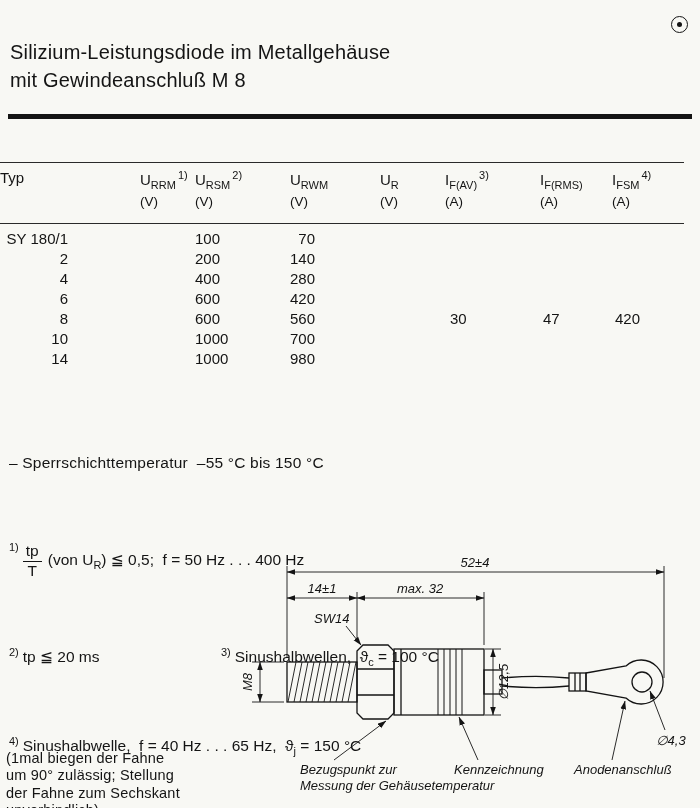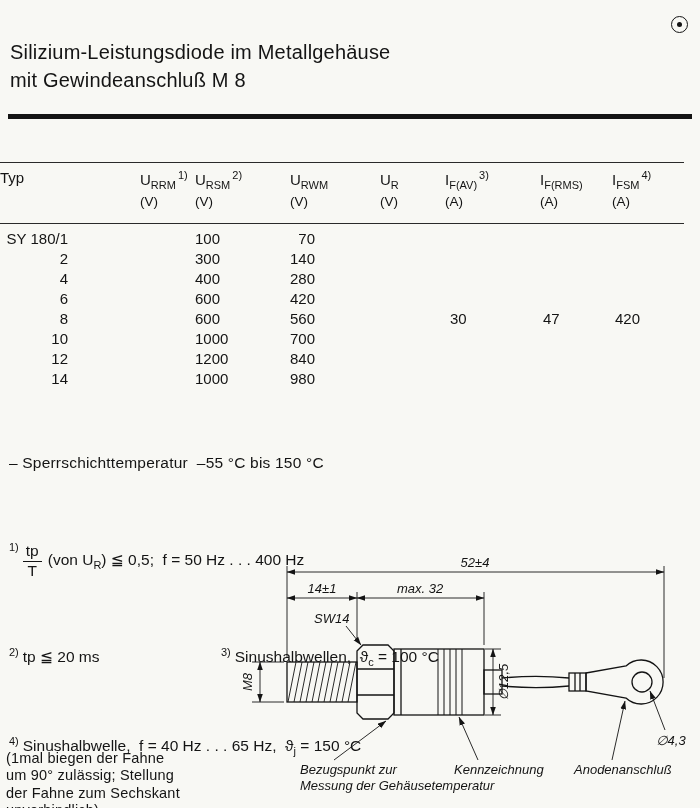--- a/index.html
+++ b/index.html
@@ -109,21 +109,21 @@
         <td class="crsm">100</td>
         <td class="crwm">70</td>
         <td class="cur"></td>
         <td class="cifav"></td>
         <td class="cifrms"></td>
         <td class="cifsm"></td>
       </tr>
       <tr>
         <td class="ctyp">2</td>
         <td class="crrm"></td>
-        <td class="crsm">300</td>
+        <td class="crsm">200</td>
         <td class="crwm">140</td>
         <td class="cur"></td>
         <td class="cifav"></td>
         <td class="cifrms"></td>
         <td class="cifsm"></td>
       </tr>
       <tr>
         <td class="ctyp">4</td>
         <td class="crrm"></td>
         <td class="crsm">400</td>
@@ -151,30 +151,20 @@
         <td class="cur"></td>
         <td class="cifav">30</td>
         <td class="cifrms">47</td>
         <td class="cifsm">420</td>
       </tr>
       <tr>
         <td class="ctyp">10</td>
         <td class="crrm"></td>
         <td class="crsm">1000</td>
         <td class="crwm">700</td>
-        <td class="cur"></td>
-        <td class="cifav"></td>
-        <td class="cifrms"></td>
-        <td class="cifsm"></td>
-      </tr>
-      <tr>
-        <td class="ctyp">12</td>
-        <td class="crrm"></td>
-        <td class="crsm">1200</td>
-        <td class="crwm">840</td>
         <td class="cur"></td>
         <td class="cifav"></td>
         <td class="cifrms"></td>
         <td class="cifsm"></td>
       </tr>
       <tr>
         <td class="ctyp">14</td>
         <td class="crrm"></td>
         <td class="crsm">1000</td>
         <td class="crwm">980</td>

